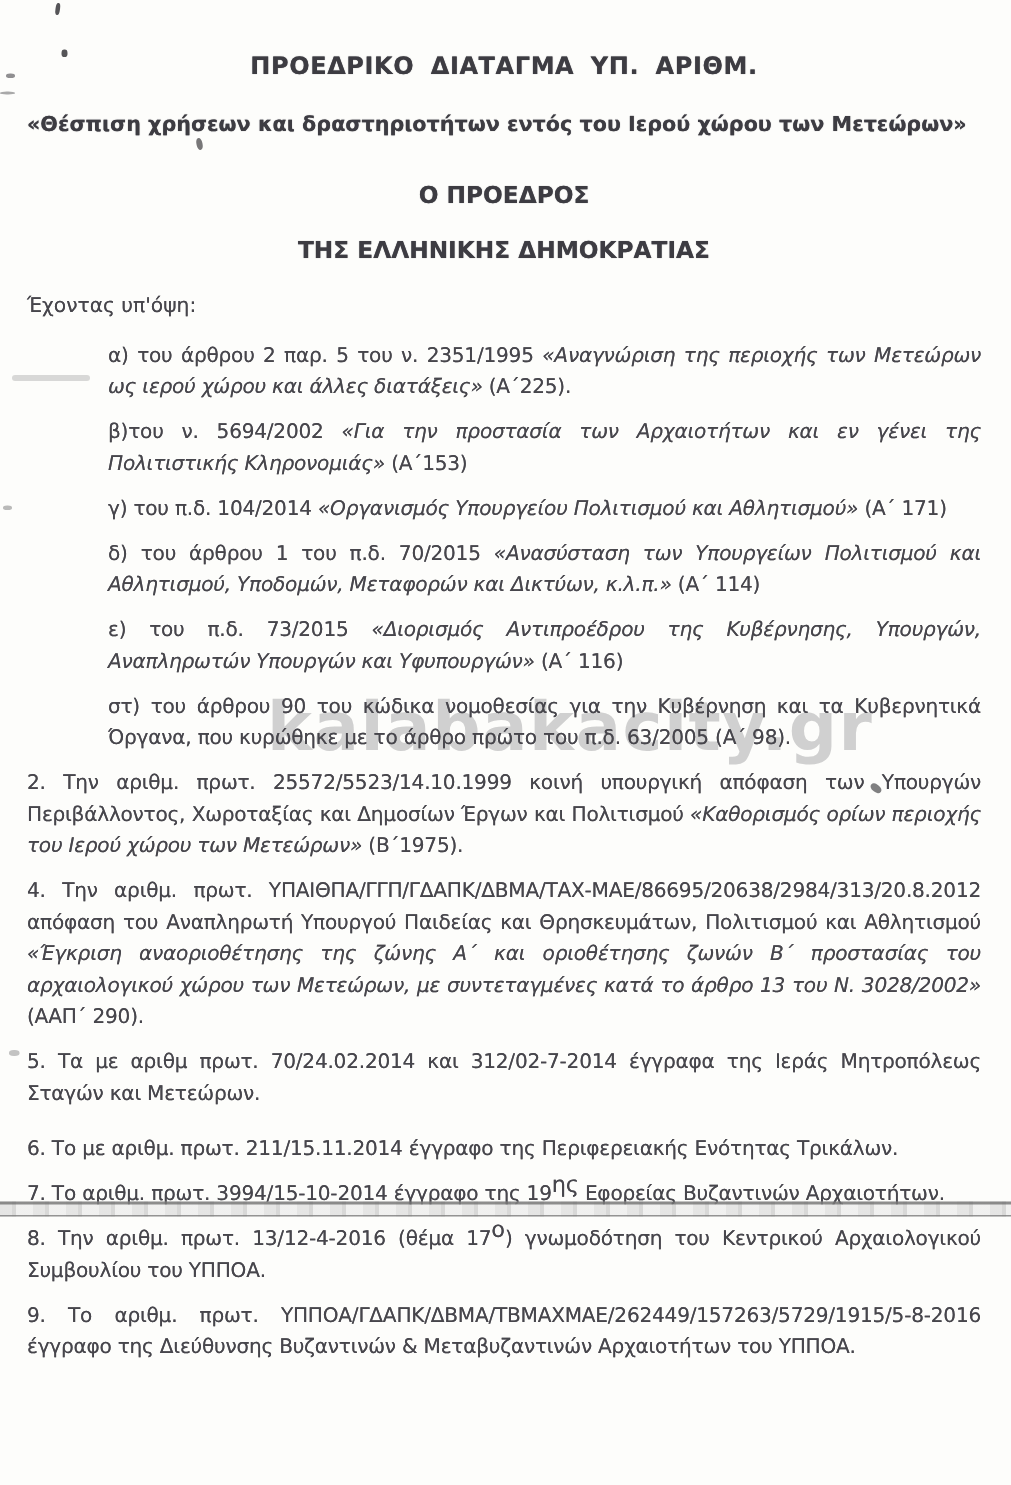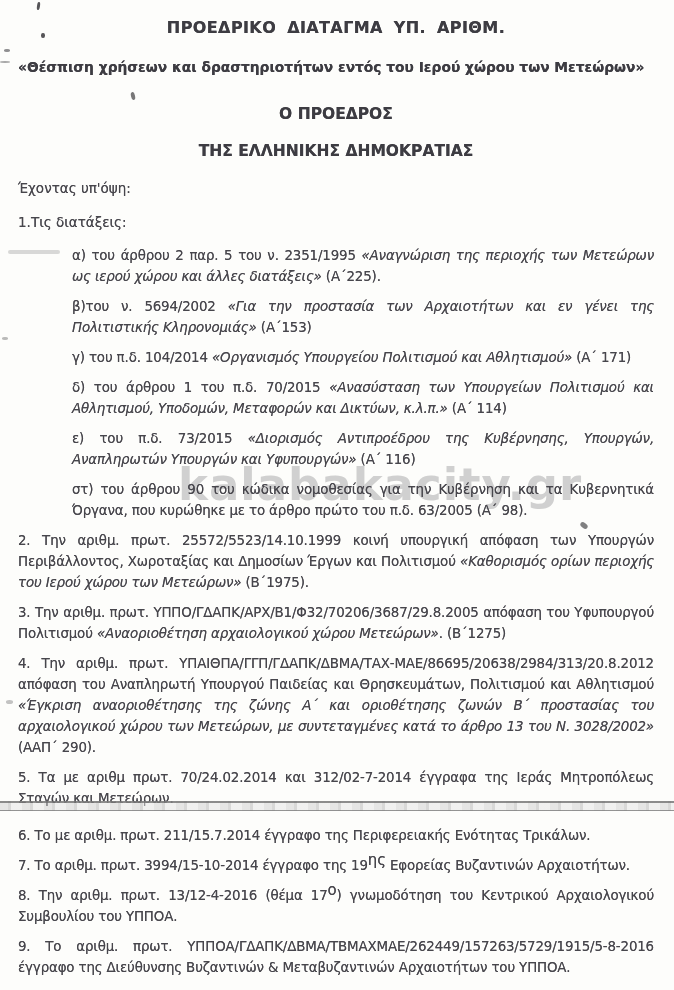--- a/index.html
+++ b/index.html
@@ -9,21 +9,21 @@
     height: 990px;
     margin: 0;
     background: #fdfdfb;
     overflow: hidden;
     font-family: "DejaVu Sans", sans-serif;
     color: #47464c;
   }
   .content {
     position: relative;
     z-index: 1;
-    padding: 14px 20px 0 18px;
+    padding: 30px 20px 0 18px;
   }
   .doc-title {
     text-align: center;
     font-size: 16px;
     font-weight: bold;
     color: #3d3c42;
     letter-spacing: 0.4px;
     word-spacing: 5px;
     margin: 4px 0 0 0;
     text-shadow: 0 0 0.5px rgba(60,59,66,0.85);
@@ -123,32 +123,30 @@
   <div class="speck s7"></div>
   <div class="speck s8"></div>
   <div class="speck s9"></div>
 
   <div class="content">
     <div class="doc-title">ΠΡΟΕΔΡΙΚΟ ΔΙΑΤΑΓΜΑ ΥΠ. ΑΡΙΘΜ.</div>
     <div class="doc-subtitle">«Θέσπιση χρήσεων και δραστηριοτήτων εντός του Ιερού χώρου των Μετεώρων»</div>
     <div class="chead" id="heading-president">Ο ΠΡΟΕΔΡΟΣ</div>
     <div class="chead" id="heading-republic">ΤΗΣ ΕΛΛΗΝΙΚΗΣ ΔΗΜΟΚΡΑΤΙΑΣ</div>
     <div class="plain" id="preamble">Έχοντας υπ'όψη:</div>
-    <div class="plain" id="section-1">1.Τις διατάξεις:</div>
     <div id="paragraph-list">
         <div class="para indent"><span>α) του άρθρου 2 παρ. 5 του ν. 2351/1995 </span><span class="it">«Αναγνώριση της περιοχής των Μετεώρων ως ιερού χώρου και άλλες διατάξεις»</span><span> (Α΄225).</span></div>
         <div class="para indent"><span>β)του ν. 5694/2002 </span><span class="it">«Για την προστασία των Αρχαιοτήτων και εν γένει της Πολιτιστικής Κληρονομιάς»</span><span> (Α΄153)</span></div>
         <div class="para indent"><span>γ) του π.δ. 104/2014 </span><span class="it">«Οργανισμός Υπουργείου Πολιτισμού και Αθλητισμού»</span><span> (Α΄ 171)</span></div>
         <div class="para indent"><span>δ) του άρθρου 1 του π.δ. 70/2015 </span><span class="it">«Ανασύσταση των Υπουργείων Πολιτισμού και Αθλητισμού, Υποδομών, Μεταφορών και Δικτύων, κ.λ.π.»</span><span> (Α΄ 114)</span></div>
         <div class="para indent"><span>ε) του π.δ. 73/2015 </span><span class="it">«Διορισμός Αντιπροέδρου της Κυβέρνησης, Υπουργών, Αναπληρωτών Υπουργών και Υφυπουργών»</span><span> (Α΄ 116)</span></div>
         <div class="para indent"><span>στ) του άρθρου 90 του κώδικα νομοθεσίας για την Κυβέρνηση και τα Κυβερνητικά Όργανα, που κυρώθηκε με το άρθρο πρώτο του π.δ. 63/2005 (Α΄ 98).</span></div>
         <div class="para"><span>2. Την αριθμ. πρωτ. 25572/5523/14.10.1999 κοινή υπουργική απόφαση των Υπουργών Περιβάλλοντος, Χωροταξίας και Δημοσίων Έργων και Πολιτισμού </span><span class="it">«Καθορισμός ορίων περιοχής του Ιερού χώρου των Μετεώρων»</span><span> (Β΄1975).</span></div>
-        <div class="para"><span>3. Την αριθμ. πρωτ. ΥΠΠΟ/ΓΔΑΠΚ/ΑΡΧ/Β1/Φ32/70206/3687/29.8.2005 απόφαση του Υφυπουργού Πολιτισμού </span><span class="it">«Αναοριοθέτηση αρχαιολογικού χώρου Μετεώρων»</span><span>. (Β΄1275)</span></div>
         <div class="para"><span>4. Την αριθμ. πρωτ. ΥΠΑΙΘΠΑ/ΓΓΠ/ΓΔΑΠΚ/ΔΒΜΑ/ΤΑΧ-ΜΑΕ/86695/20638/2984/313/20.8.2012 απόφαση του Αναπληρωτή Υπουργού Παιδείας και Θρησκευμάτων, Πολιτισμού και Αθλητισμού </span><span class="it">«Έγκριση αναοριοθέτησης της ζώνης Α΄ και οριοθέτησης ζωνών Β΄ προστασίας του αρχαιολογικού χώρου των Μετεώρων, με συντεταγμένες κατά το άρθρο 13 του Ν. 3028/2002»</span><span> (ΑΑΠ΄ 290).</span></div>
         <div class="para gap-after"><span>5. Τα με αριθμ πρωτ. 70/24.02.2014 και 312/02-7-2014 έγγραφα της Ιεράς Μητροπόλεως Σταγών και Μετεώρων.</span></div>
-        <div class="para"><span>6. Το με αριθμ. πρωτ. 211/15.7.2014 έγγραφο της Περιφερειακής Ενότητας Τρικάλων.</span></div>
+        <div class="para"><span>6. Το με αριθμ. πρωτ. 211/15.11.2014 έγγραφο της Περιφερειακής Ενότητας Τρικάλων.</span></div>
         <div class="para"><span>7. Το αριθμ. πρωτ. 3994/15-10-2014 έγγραφο της 19</span><sup>ης</sup><span> Εφορείας Βυζαντινών Αρχαιοτήτων.</span></div>
         <div class="para"><span>8. Την αριθμ. πρωτ. 13/12-4-2016 (θέμα 17</span><sup>ο</sup><span>) γνωμοδότηση του Κεντρικού Αρχαιολογικού Συμβουλίου του ΥΠΠΟΑ.</span></div>
         <div class="para"><span>9. Το αριθμ. πρωτ. ΥΠΠΟΑ/ΓΔΑΠΚ/ΔΒΜΑ/ΤΒΜΑΧΜΑΕ/262449/157263/5729/1915/5-8-2016 έγγραφο της Διεύθυνσης Βυζαντινών &amp; Μεταβυζαντινών Αρχαιοτήτων του ΥΠΠΟΑ.</span></div>
       </div>
   </div>
 
 </div>
 
 </body></html>

